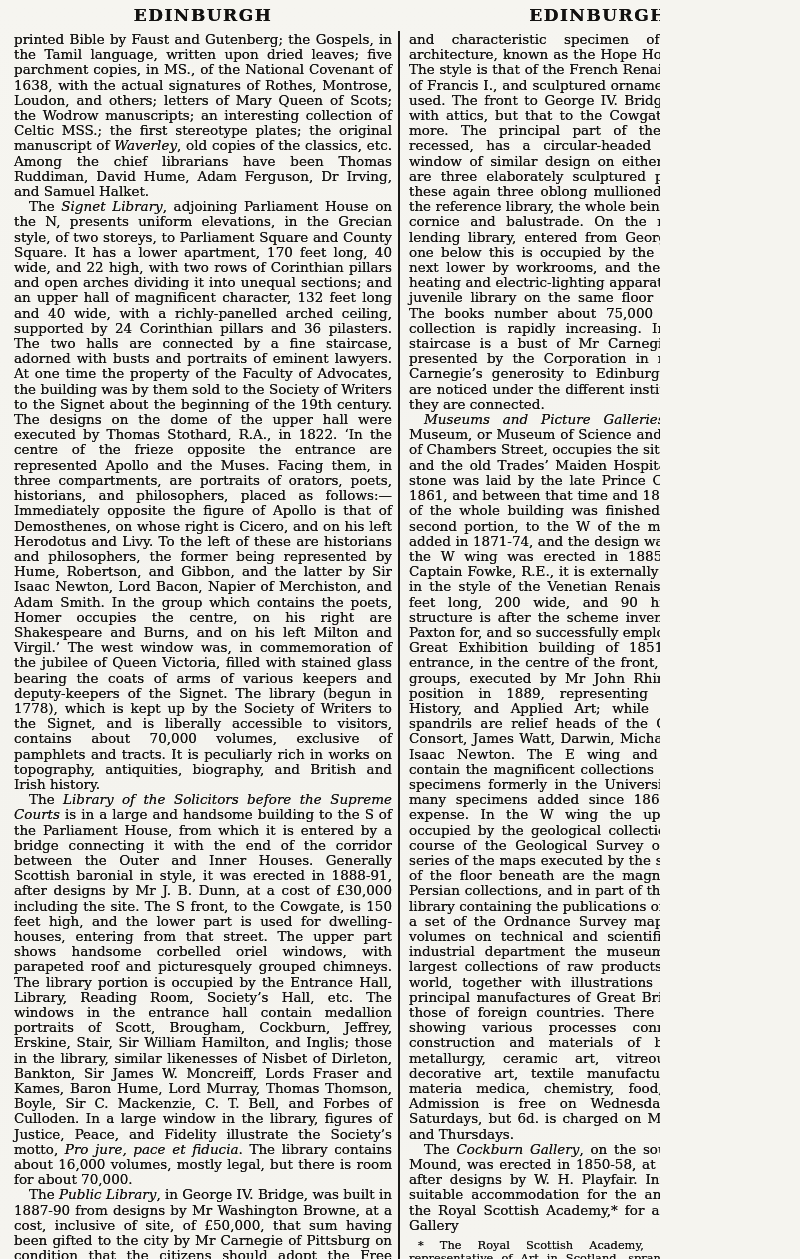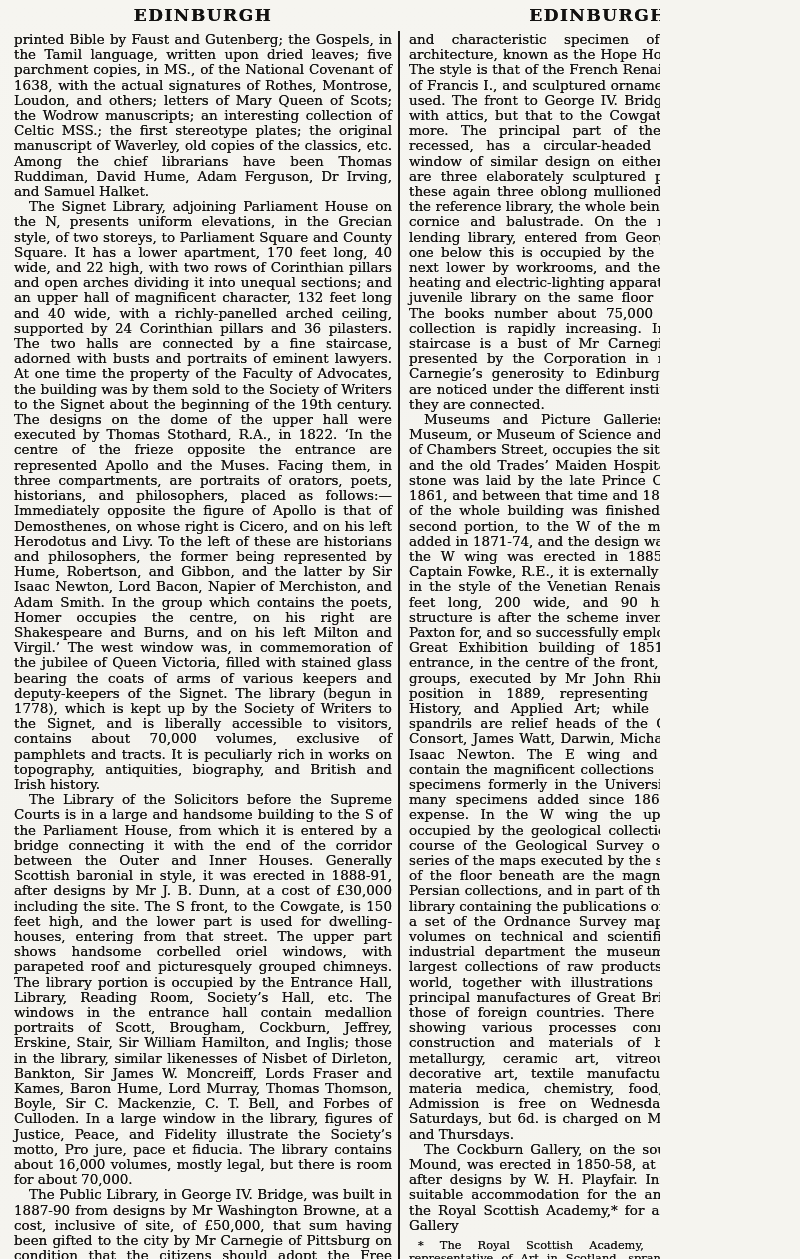--- a/index.html
+++ b/index.html
@@ -35,21 +35,21 @@
     background: #1b1a18;
   }
   p.para {
     margin: 0;
     text-align: justify;
     font-size: 13.5px;
     line-height: 15.2px;
     text-shadow: 0 0 0.4px rgba(10,10,10,0.85);
   }
   p.para.indent { text-indent: 15px; }
-  .it { }
+  .it { font-style: italic; }
   .footnote {
     margin-top: 6px;
   }
   .footnote p.para {
     font-size: 11.4px;
     line-height: 13.3px;
     text-shadow: 0 0 0.3px rgba(10,10,10,0.8);
   }
   .footnote p.para.indent { text-indent: 9px; }
 </style>

